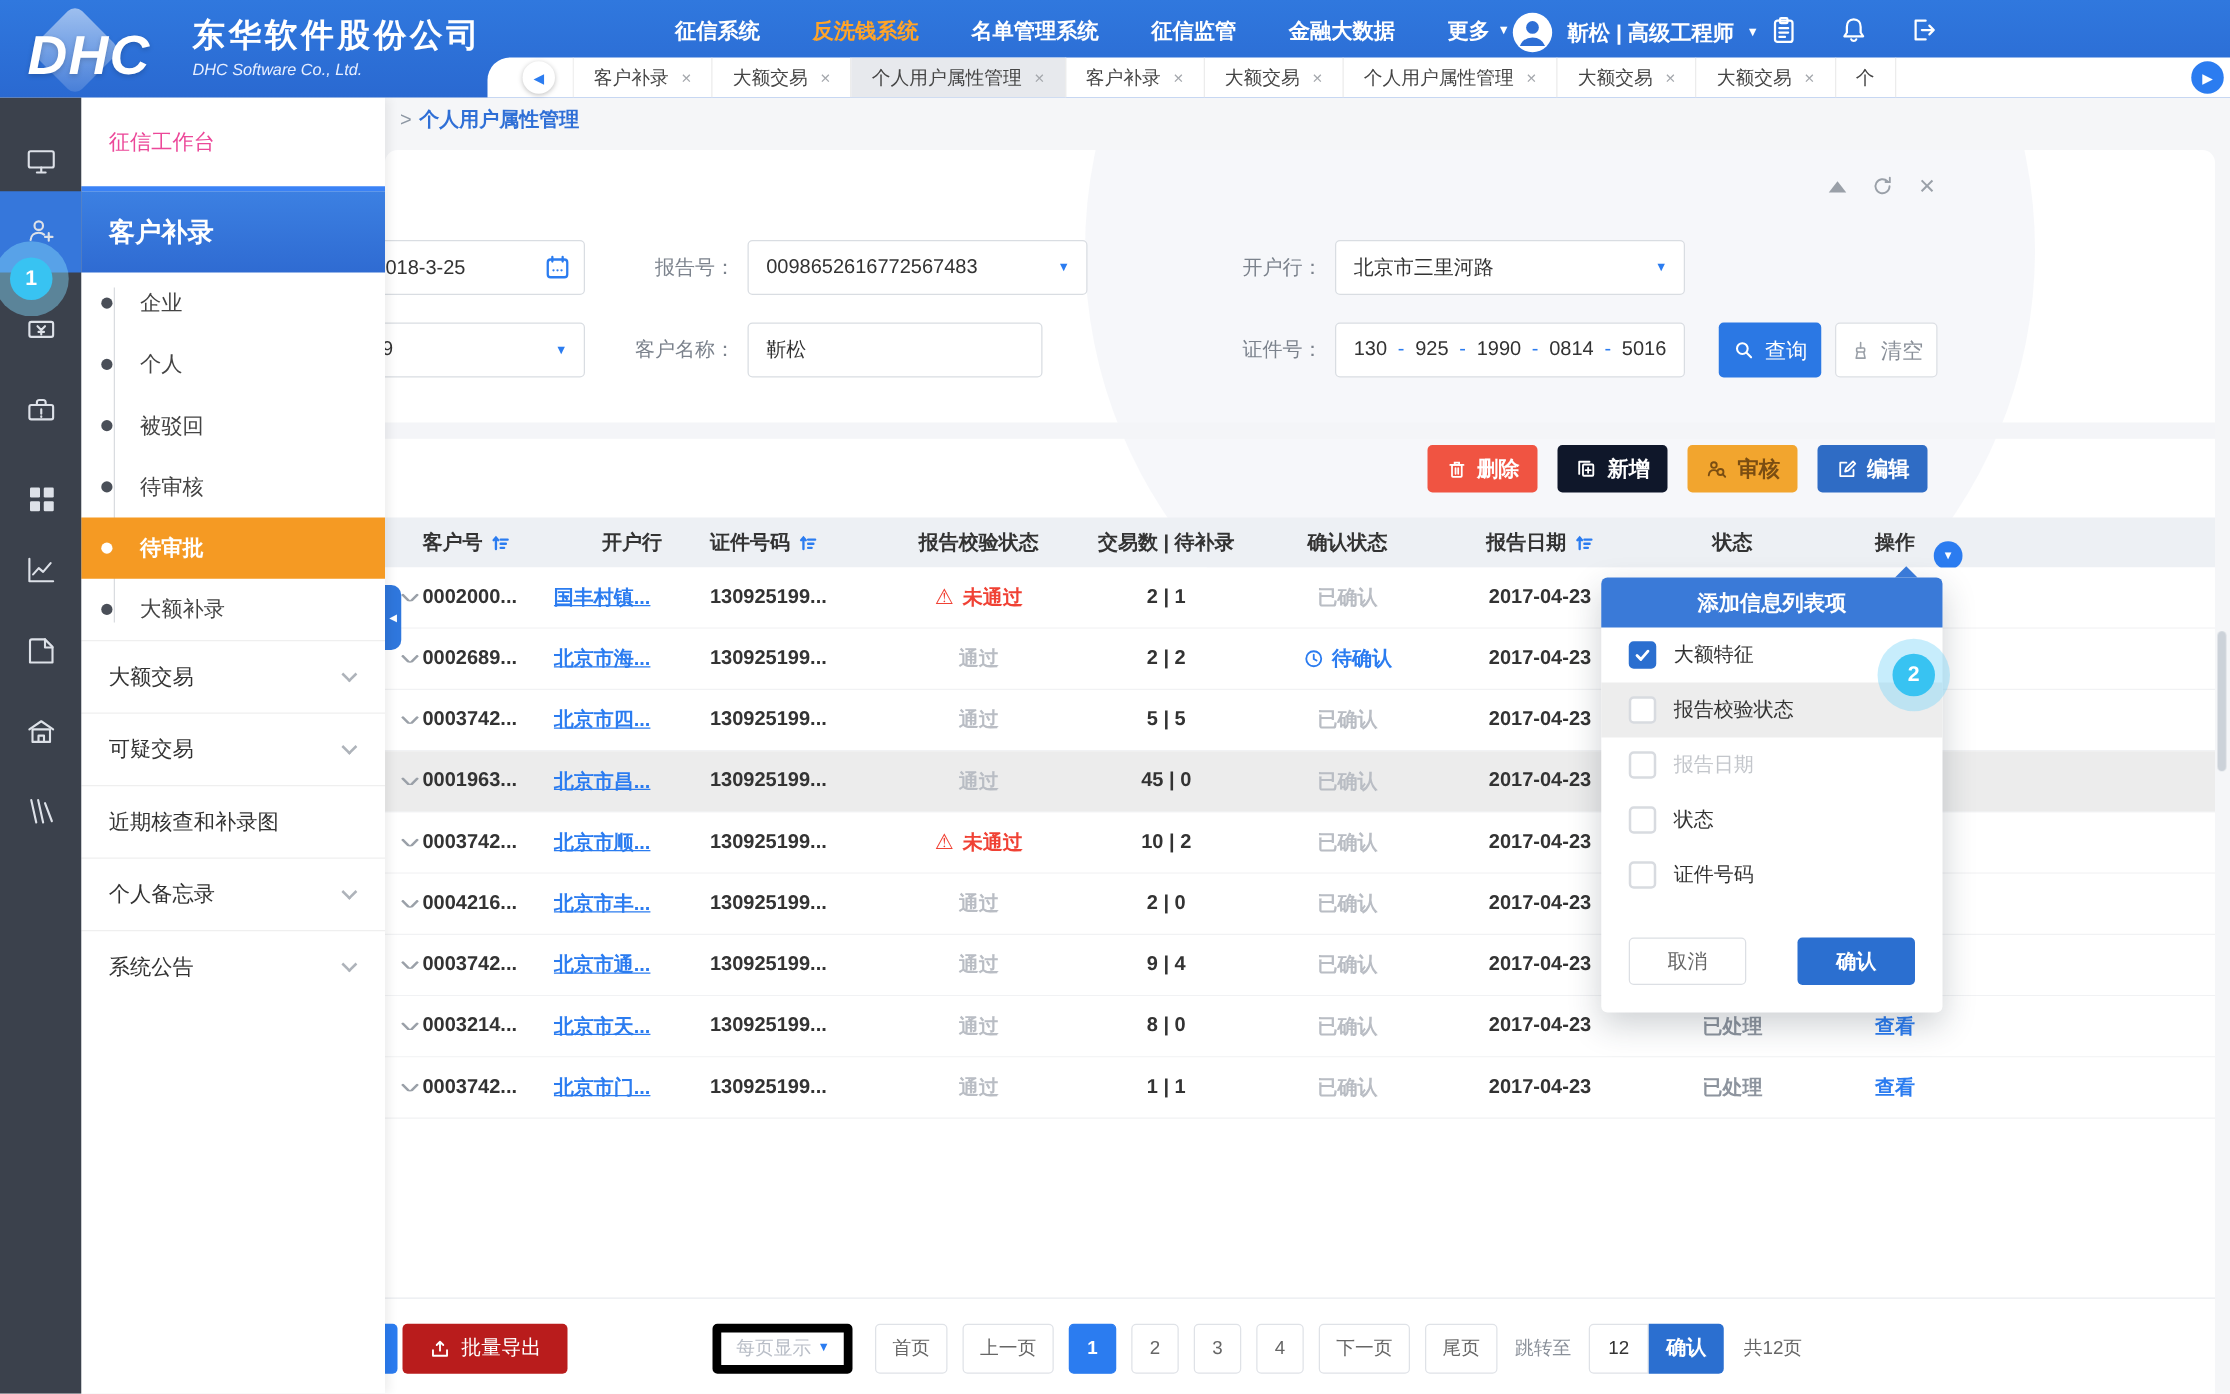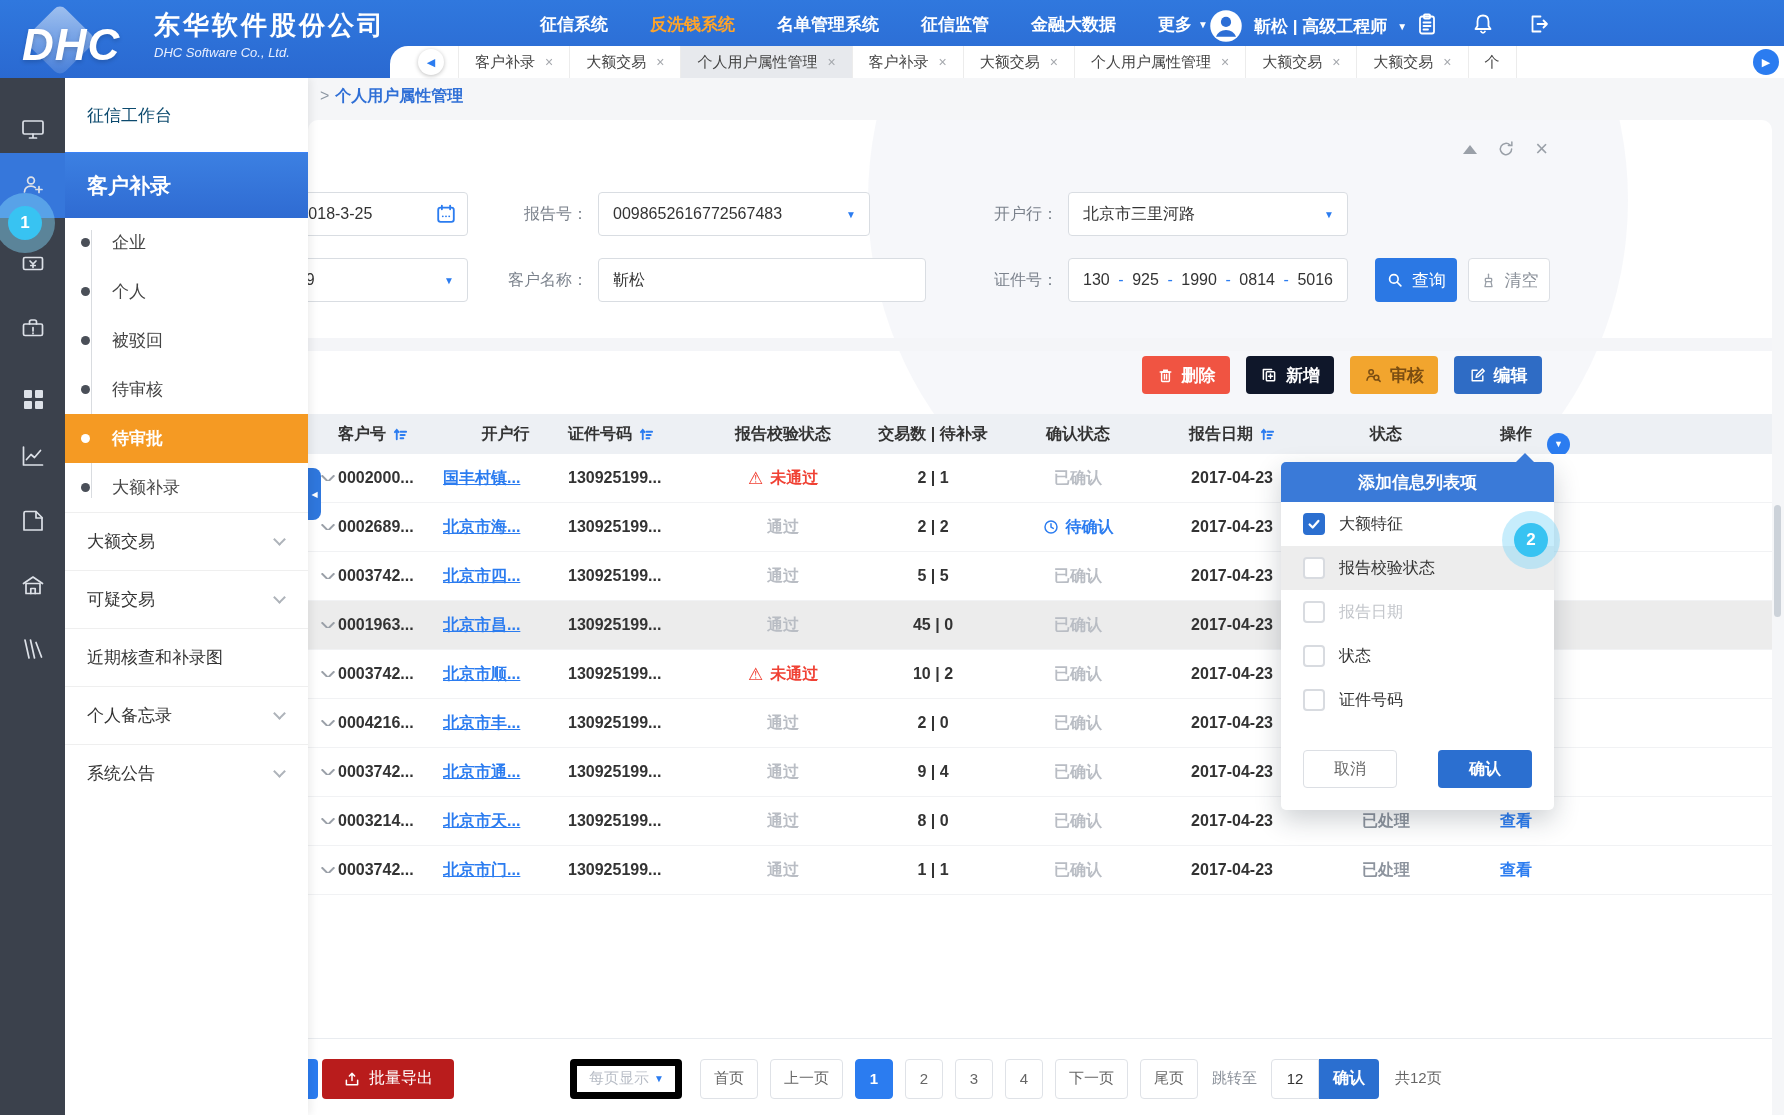--- a/index.html
+++ b/index.html
@@ -3,21 +3,21 @@
 <meta charset="utf-8">
 <style>
   * { margin:0; padding:0; box-sizing:border-box; }
   html,body { width:1784px; height:1115px; overflow:hidden; }
   body { font-family:"Liberation Sans","DejaVu Sans",sans-serif; background:#f5f6f8; position:relative; color:#333; }
   svg { display:block; }
 
   
   .tophdr { position:absolute; left:0; top:0; width:1784px; height:78px;
     background:linear-gradient(180deg,#3078de 0%,#2a69d1 100%); z-index:30; }
-  .logo-wrap { position:absolute; left:22px; top:8px; display:flex; align-items:flex-start; }
+  .logo-wrap { position:absolute; left:22px; top:8px; display:flex; align-items:center; }
   .logo-diamond { width:52px; height:52px; background:linear-gradient(135deg,rgba(255,255,255,.55),rgba(255,255,255,.12));
     transform:rotate(45deg); border-radius:8px; margin:6px 10px 0 12px; }
   .logo-dhc { position:absolute; left:0; top:12px; font-size:44px; font-weight:bold; font-style:italic;
     color:#fff; letter-spacing:1px; text-shadow:0 2px 4px rgba(0,0,0,.18); }
   .logo-txt { margin-left:58px; }
   .logo-cn { font-size:26px; font-weight:bold; color:#fff; letter-spacing:3px; }
   .logo-en { font-size:13px; font-style:italic; color:#e8efff; margin-top:2px; }
   .main-nav { position:absolute; left:540px; top:0; height:48px; display:flex; align-items:center; gap:42px; }
   .navitem { color:#fff; font-size:17px; font-weight:bold; display:flex; align-items:center; gap:6px; cursor:pointer; white-space:nowrap; }
   .navitem.active { color:#ffa428; }
@@ -50,22 +50,22 @@
   .ricon.grid svg rect { fill:#dde1e8; stroke:none; }
 
   .badge { position:fixed; width:34px; height:34px; border-radius:50%; background:#38c3f2; color:#fff;
     font-size:17px; font-weight:bold; display:flex; align-items:center; justify-content:center;
     box-shadow:0 0 0 13px rgba(130,215,248,.45); z-index:60; }
   .badge1 { left:8px; top:206px; }
 
   
   .sidemenu { position:absolute; left:65px; top:78px; width:243px; bottom:0; background:#fff;
     box-shadow:3px 0 8px rgba(0,0,0,.07); z-index:21; }
-  .sm-top { height:75px; display:flex; align-items:center; padding-left:22px; font-size:17px; color:#0c4a6e;
-    border-bottom:1px solid #3b82f6; cursor:pointer; }
+  .sm-top { height:75px; display:flex; align-items:center; padding-left:22px; font-size:17px; color:#ec4899;
+    border-bottom:4px solid #3b82f6; cursor:pointer; }
   .sm-active-group { height:65px; display:flex; align-items:center; padding-left:22px; font-size:21px;
     font-weight:bold; color:#fff; background:linear-gradient(180deg,#3c80e2,#2f6bd2); cursor:pointer; }
   .sm-subs { position:relative; }
   .sm-subs::before { content:''; position:absolute; left:26px; top:12px; bottom:14px; width:1px; background:#d9dce0; }
   .subitem { height:49px; display:flex; align-items:center; padding-left:16px; font-size:17px; color:#444;
     position:relative; cursor:pointer; }
   .subitem .dot { width:9px; height:9px; border-radius:50%; background:#4a4f58; margin-right:22px; position:relative; z-index:2; }
   .subitem.active { background:#f59a23; color:#fff; font-weight:bold; }
   .subitem.active .dot { background:#fff; }
   .groupitem { height:58px; display:flex; align-items:center; justify-content:space-between;
@@ -97,21 +97,21 @@
   .flabel { position:absolute; top:0; height:44px; display:flex; align-items:center; justify-content:flex-end;
     font-size:16px; color:#7b828c; }
   .fld { position:absolute; top:0; height:44px; border:1px solid #d9dde2; border-radius:4px; background:#fff;
     display:flex; align-items:center; padding:0 14px; font-size:16px; color:#333; cursor:pointer; }
   .fld .caret { position:absolute; right:13px; font-size:10px; color:#2b7cf0; }
   .fld input { border:none; outline:none; font-size:16px; color:#333; width:100%; font-family:inherit; background:transparent; }
   .fld.cut { left:-44px; width:204px; }
   .cal { position:absolute; right:10px; }
   .lbl-report { left:150px; width:130px; } .sel-report { left:290px; width:272px; }
   .lbl-bank { left:600px; width:150px; } .sel-bank { left:760px; width:280px; }
-  .lbl-cust { left:150px; width:130px; } .inp-cust { left:290px; width:328px; }
+  .lbl-cust { left:150px; width:130px; } .inp-cust { left:290px; width:236px; }
   .lbl-cert { left:600px; width:150px; } .inp-cert { left:760px; width:280px; justify-content:space-between; }
   .inp-cert .dash { color:#2b7cf0; }
   .btn { display:flex; align-items:center; justify-content:center; gap:8px; border-radius:4px; font-size:17px; cursor:pointer; border:none; font-family:inherit; }
   .btn-search { position:absolute; left:1067px; top:0; width:82px; height:44px; background:#2b78e4; color:#fff; }
   .btn-clear { position:absolute; left:1160px; top:0; width:82px; height:44px; background:#fff; color:#8a9099; border:1px solid #dcdfe4; }
 
   .band { position:absolute; left:0; right:0; top:218px; height:13px; background:#f4f5f8; z-index:1; }
 
   
   .toolbar { position:absolute; top:236px; right:230px; display:flex; gap:16px; z-index:2; }

